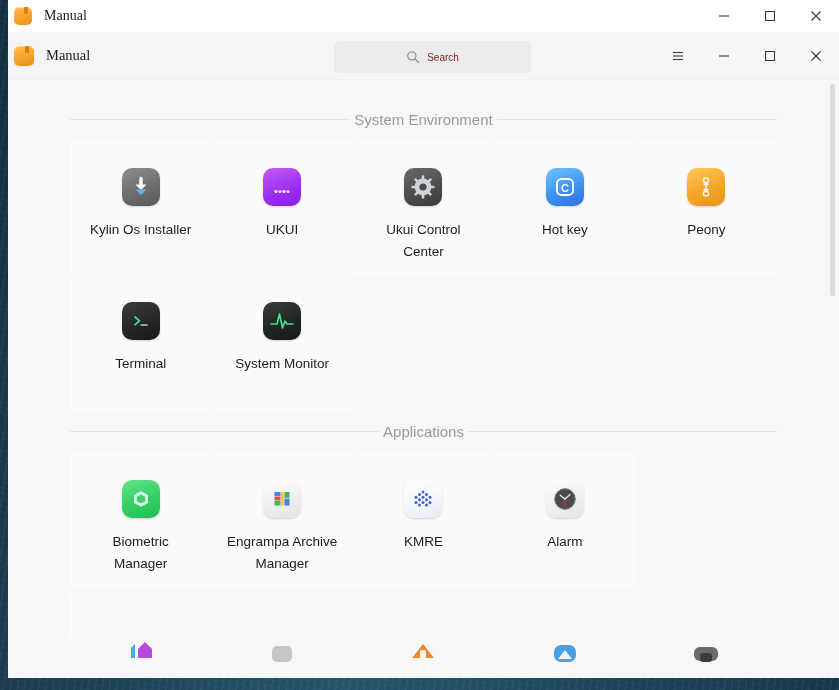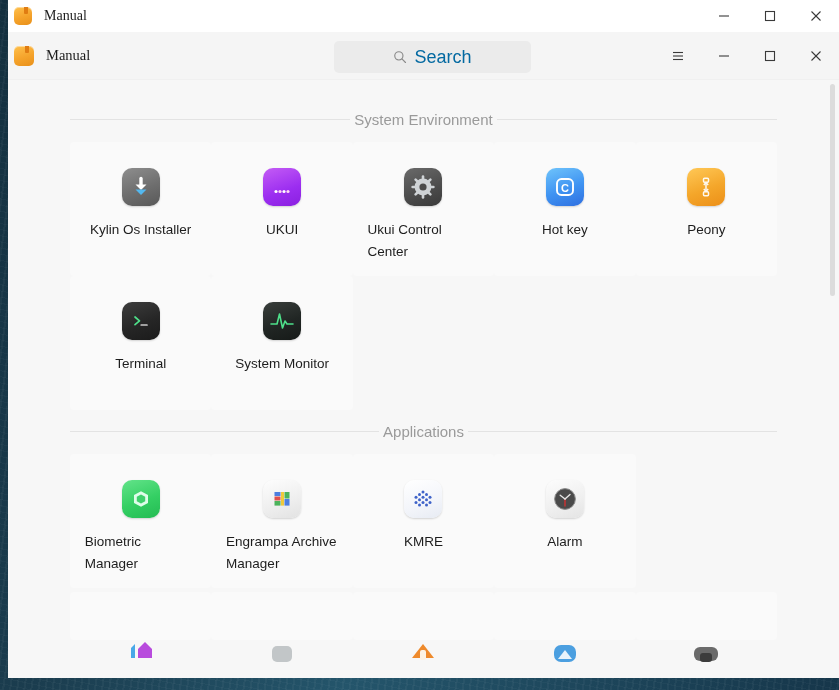--- a/index.html
+++ b/index.html
@@ -82,21 +82,21 @@
   #search-box {
     position: absolute;
     left: 326px; top: 9px;
     width: 197px; height: 32px;
     background: #ebebeb;
     border-radius: 5px;
     display: flex; align-items: center; justify-content: center;
     gap: 7px;
     color: #8a8a8a;
   }
-  #search-box .ph { font-size: 18px; color: #0369a1; }
+  #search-box .ph { font-size: 10px; color: #7f1d1d; }
 
   
   #content {
     position: relative;
     height: 598px;
     background: #f7f7f7;
     overflow: hidden;
   }
 
   .section {
@@ -118,21 +118,21 @@
   .tile {
     height: 134px;
     display: flex; flex-direction: column; align-items: center;
     padding-top: 26px;
     background: #fafafa;
     border-radius: 4px;
   }
   .tile-label {
     margin-top: 13px;
     font-size: 13.5px; color: #1d1d1d;
-    line-height: 1.62;
+    text-align: center; line-height: 1.62;
     max-width: 112px;
   }
 
   
   .ic {
     width: 38px; height: 38px; border-radius: 10px;
     position: relative; flex: none;
     display: flex; align-items: center; justify-content: center;
     box-shadow: 0 1px 2px rgba(0,0,0,.16);
   }

